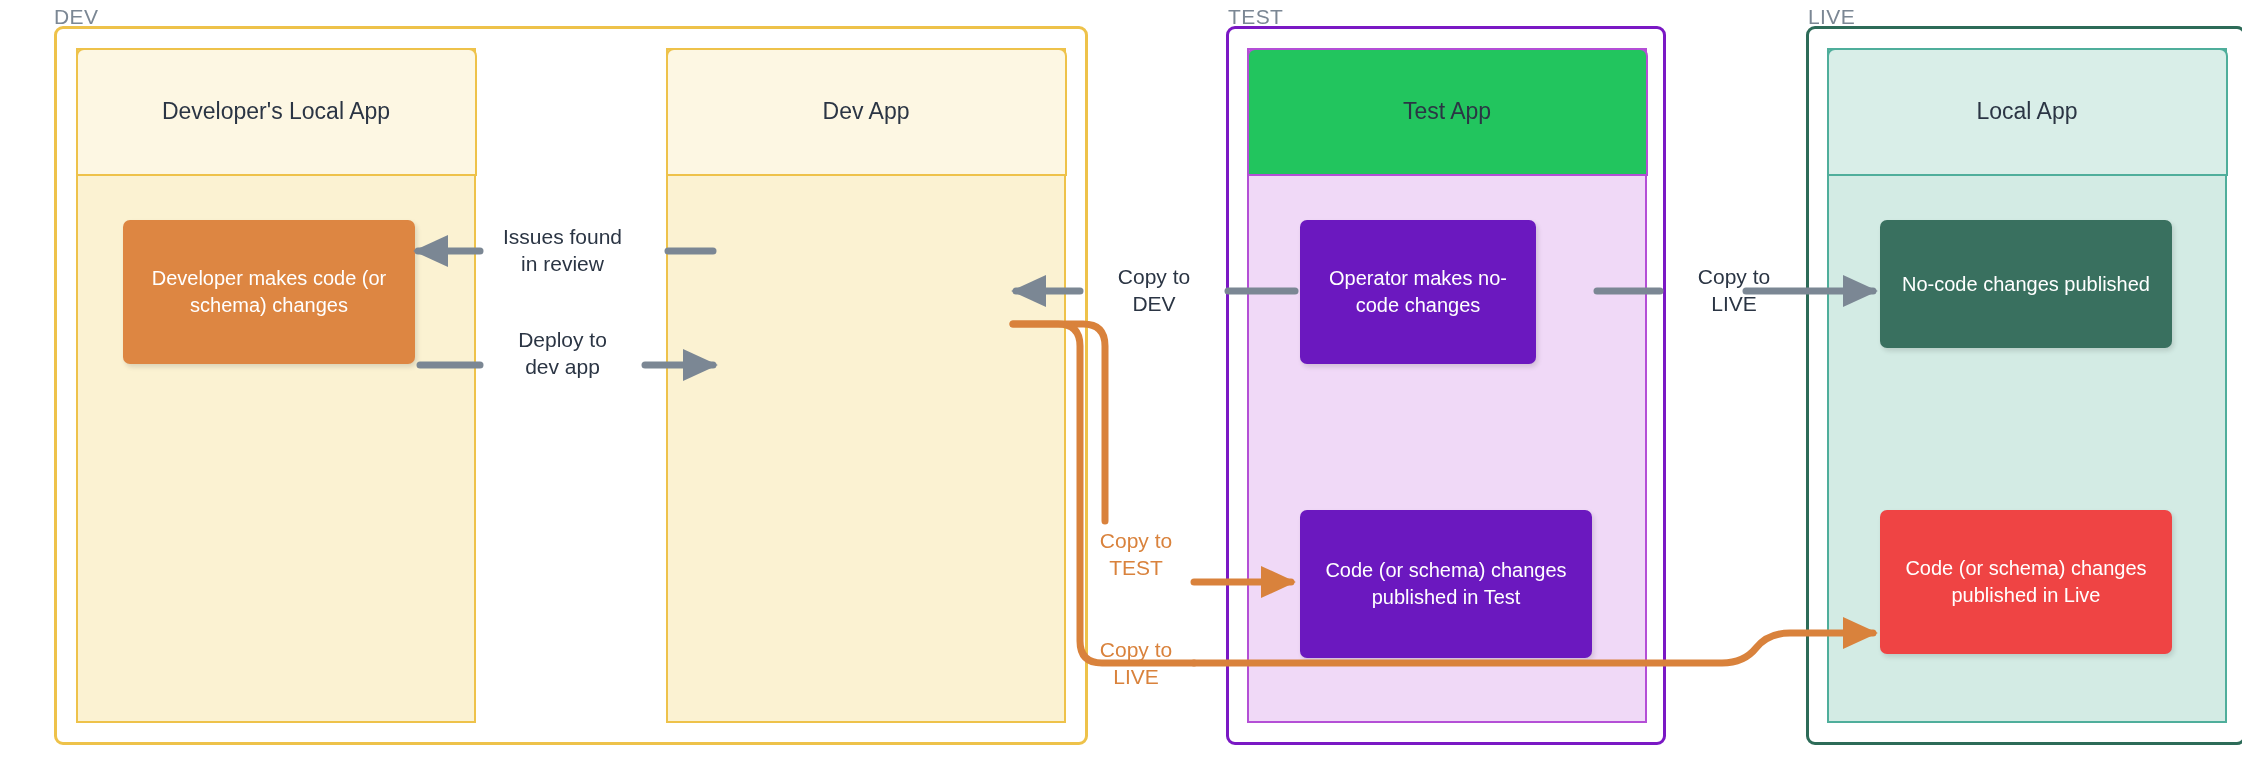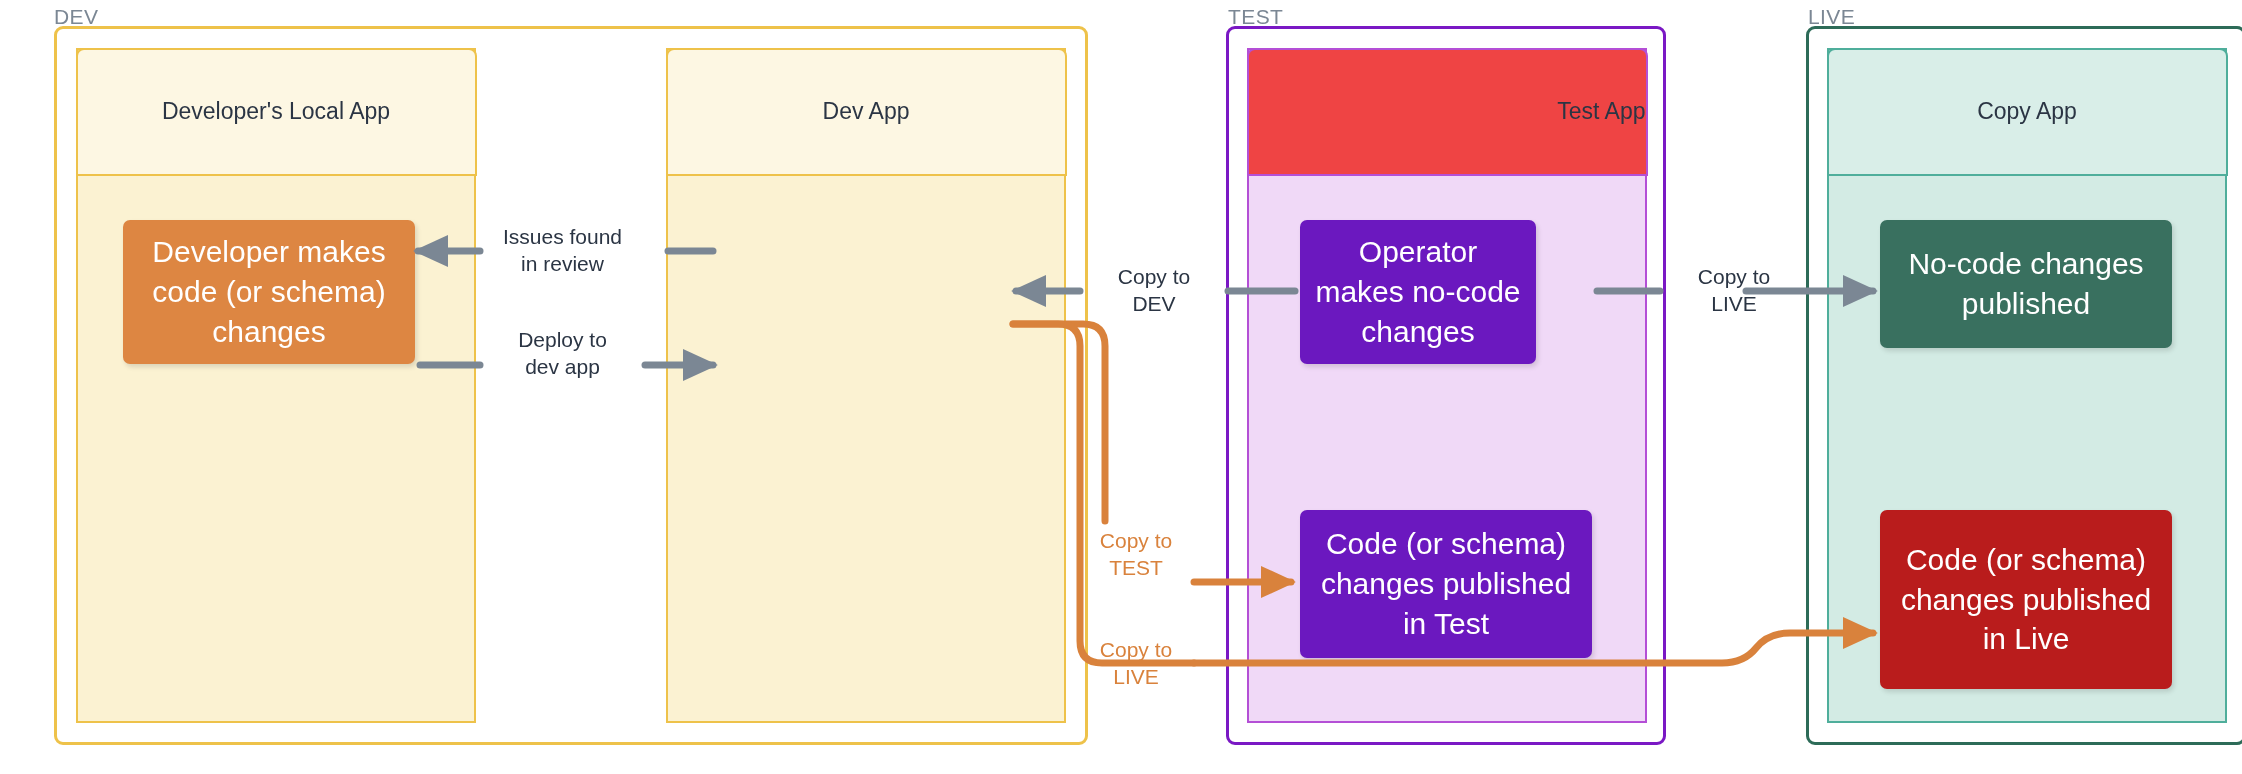--- a/index.html
+++ b/index.html
@@ -68,21 +68,21 @@
   
   .node {
     position: absolute;
     border-radius: 7px;
     box-sizing: border-box;
     display: flex;
     align-items: center;
     justify-content: center;
     text-align: center;
     color: #ffffff;
-    font-size: 30px;
+    font-size: 20px;
     line-height: 1.33;
     padding: 20px 14px;
     box-shadow: 2px 3px 5px rgba(0,0,0,0.13);
     font-family: "Liberation Sans", sans-serif;
   }
 
   
   .edge-label {
     position: absolute;
     font-size: 21px;
@@ -124,41 +124,41 @@
     </div>
   </div>
 
   <div class="node" style="left:95px; top:220px; width:292px; height:144px; background:#dd8642;">Developer makes code (or schema) changes</div>
 
 
   <div class="env-label" style="left:1200px; top:5px;">TEST</div>
   <div class="env-box" style="left:1198px; top:26px; width:440px; height:719px; border-color:#7a18c4;"></div>
 
   <div class="app-card" style="left:1219px; top:48px; width:400px; height:675px; border-color:#b44fd6; background:#f0d9f7;">
-    <div class="app-header" style="height:128px; border-color:#b44fd6; background:#ef4444;justify-content:flex-end;">
+    <div class="app-header" style="height:128px; border-color:#b44fd6; background:#22c55e;">
       <span class="app-title">Test App</span>
     </div>
   </div>
 
   <div class="node" style="left:1272px; top:220px; width:236px; height:144px; background:#6b18bf;">Operator makes no-code changes</div>
 
   <div class="node" style="left:1272px; top:510px; width:292px; height:148px; background:#6b18bf;">Code (or schema) changes published in Test</div>
 
   <div class="env-label" style="left:1780px; top:5px;">LIVE</div>
   <div class="env-box" style="left:1778px; top:26px; width:440px; height:719px; border-color:#2d6b58;"></div>
 
   <div class="app-card" style="left:1799px; top:48px; width:400px; height:675px; border-color:#4fae9b; background:#d3ebe4;">
     <div class="app-header" style="height:128px; border-color:#4fae9b; background:#d9eee8;">
-      <span class="app-title">Copy App</span>
+      <span class="app-title">Local App</span>
     </div>
   </div>
 
   <div class="node" style="left:1852px; top:220px; width:292px; height:128px; background:#39705f;">No-code changes published</div>
 
-  <div class="node" style="left:1852px; top:510px; width:292px; height:179px; background:#b91c1c;">Code (or schema) changes published in Live</div>
+  <div class="node" style="left:1852px; top:510px; width:292px; height:144px; background:#ef4444;">Code (or schema) changes published in Live</div>
 
   <svg id="connectors" viewBox="0 0 2242 774">
     <defs>
       <marker id="arrow-gray" viewBox="0 0 10 10" refX="8.6" refY="5" markerWidth="5" markerHeight="5" orient="auto-start-reverse">
         <path d="M 0 0.4 L 10 5 L 0 9.6 z" fill="#7b8794"></path>
       </marker>
       <marker id="arrow-orange" viewBox="0 0 10 10" refX="8.6" refY="5" markerWidth="5" markerHeight="5" orient="auto-start-reverse">
         <path d="M 0 0.4 L 10 5 L 0 9.6 z" fill="#d9823c"></path>
       </marker>
     </defs>

